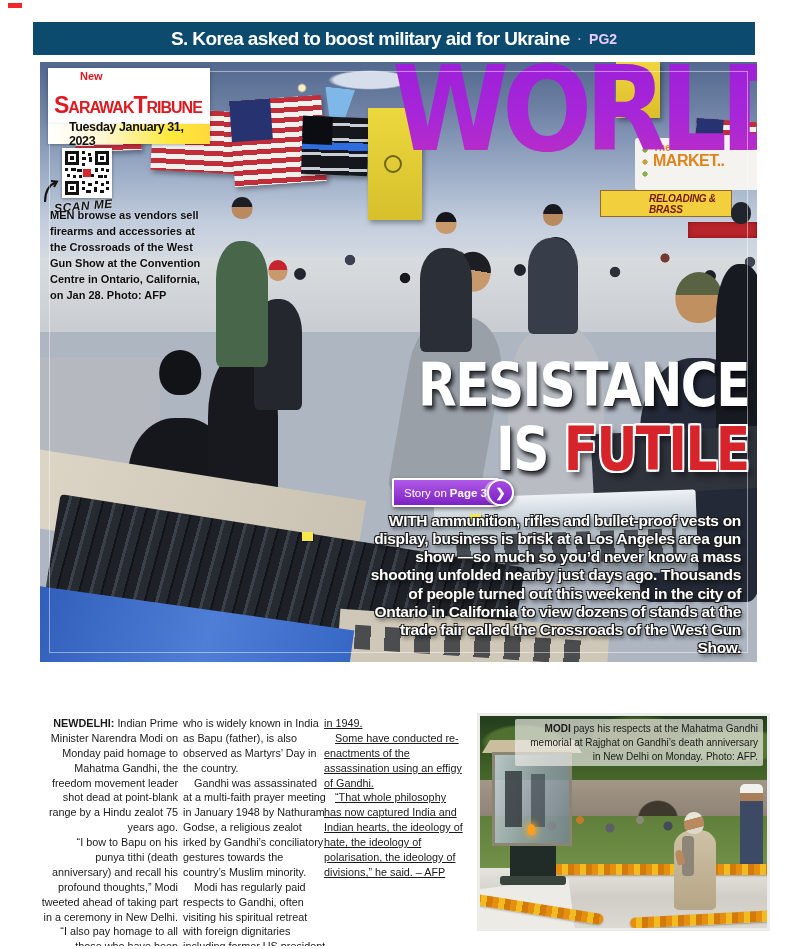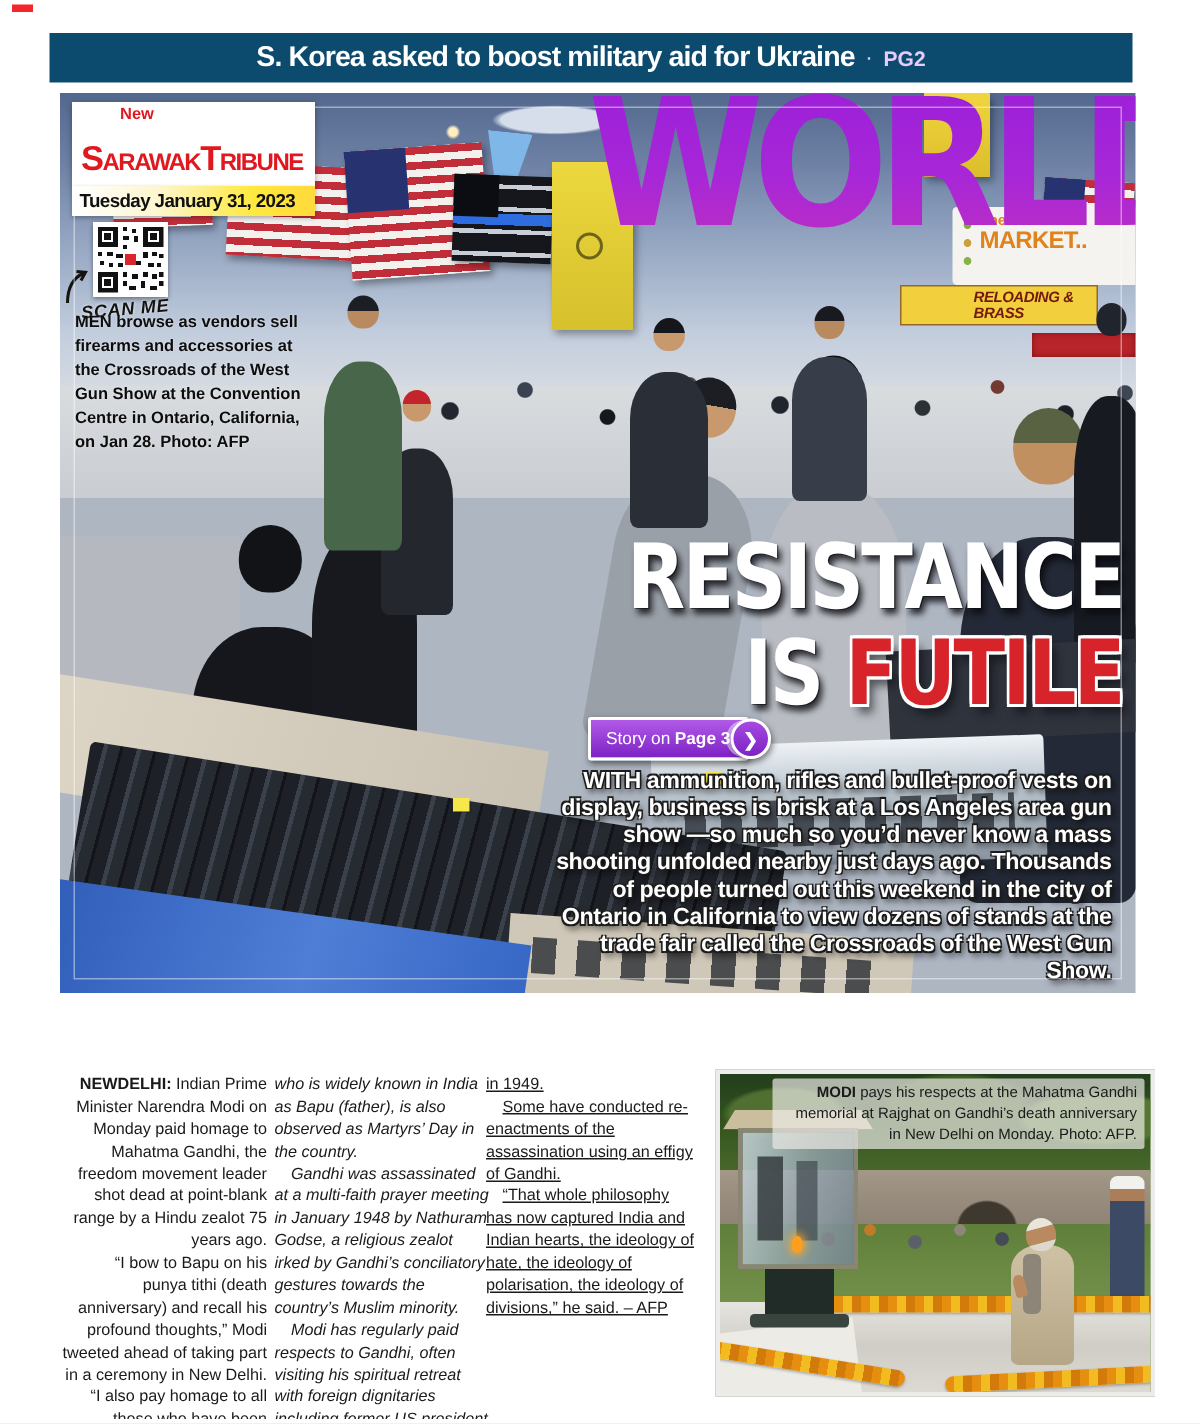--- a/index.html
+++ b/index.html
@@ -100,21 +100,21 @@
   .price-tag{background:#f6e84a;width:11px;height:9px;box-shadow:1px 1px 1px rgba(0,0,0,.4);}
 
   
   .masthead-card{left:8px;top:6px;width:162px;height:56px;background:#fff;
       box-shadow:0 1px 4px rgba(0,0,0,.35);padding:3px 6px;box-sizing:border-box;}
   .masthead-new{font-size:11px;font-weight:bold;color:#e0181f;margin-left:26px;line-height:1;}
   .masthead-title{font-size:23px;font-weight:bold;color:#e0181f;letter-spacing:-1px;
       font-variant:small-caps;line-height:1.05;white-space:nowrap;margin-top:11px;}
   .date-strip{left:8px;top:62px;width:162px;height:20px;
       background:linear-gradient(90deg,#ffffff,#fdf6d0 35%,#ffe93c 75%,#ffd93c);
-      display:flex;align-items:center;padding-left:5px;box-sizing:border-box;
+      display:flex;align-items:center;padding-left:21px;box-sizing:border-box;
       box-shadow:0 1px 3px rgba(0,0,0,.3);}
   .date-strip span{font-size:12.5px;font-weight:bold;color:#101010;letter-spacing:-0.4px;}
   .qr-box{left:22px;top:86px;width:50px;height:50px;background:#fff;padding:3px;box-sizing:border-box;
       box-shadow:0 1px 3px rgba(0,0,0,.4);}
   .scan-me{left:14px;top:137px;font-size:12px;font-weight:bold;font-style:italic;color:#15130f;
       transform:rotate(-5deg);text-shadow:0 0 2px rgba(255,255,255,.8);letter-spacing:0.5px;}
   .scan-arrow{left:2px;top:116px;}
 
   
   .world-title{left:352px;top:-12px;font-family:"DejaVu Sans",sans-serif;
@@ -157,21 +157,21 @@
 
   
   .band{left:33px;top:662px;width:724px;height:50px;background:#d8d8d8;
       box-shadow:inset 0 10px 14px -8px rgba(0,0,0,.55);
       display:flex;align-items:center;justify-content:center;}
   .band h1{margin:0;font-size:38px;font-weight:bold;color:#0e0e0e;letter-spacing:-1.5px;
       transform:scaleX(.97);white-space:nowrap;}
   .col{top:716px;width:143px;height:230px;overflow:hidden;font-size:10.8px;line-height:1.38;color:#1a1a1a;}
   .col p{margin:0;}
   .col p + p{text-indent:11px;}
-  .col-1{left:35px;text-align:right;} .col-2{left:183px;font-style:italic;} .col-3{left:324px;width:141px;text-decoration:underline;}
+  .col-1{left:35px;text-align:right;} .col-2{left:183px;} .col-3{left:324px;width:141px;text-decoration:underline;}
 
   
   .modi-photo{left:477px;top:713px;width:293px;height:218px;border:3px solid #ececea;box-sizing:border-box;
       overflow:hidden;background:#6f8c47;}
   .m-foliage{left:0;top:0;width:100%;height:66px;background:
       radial-gradient(ellipse 60px 26px at 15% 40%,#4f7030 0 60%,transparent 70%),
       radial-gradient(ellipse 70px 30px at 55% 30%,#3c5c24 0 60%,transparent 70%),
       radial-gradient(ellipse 80px 26px at 88% 45%,#567633 0 60%,transparent 70%),
       linear-gradient(180deg,#223d1c,#35571f 55%,#49682c);}
   .m-wall{left:0;top:64px;width:100%;height:38px;background:

